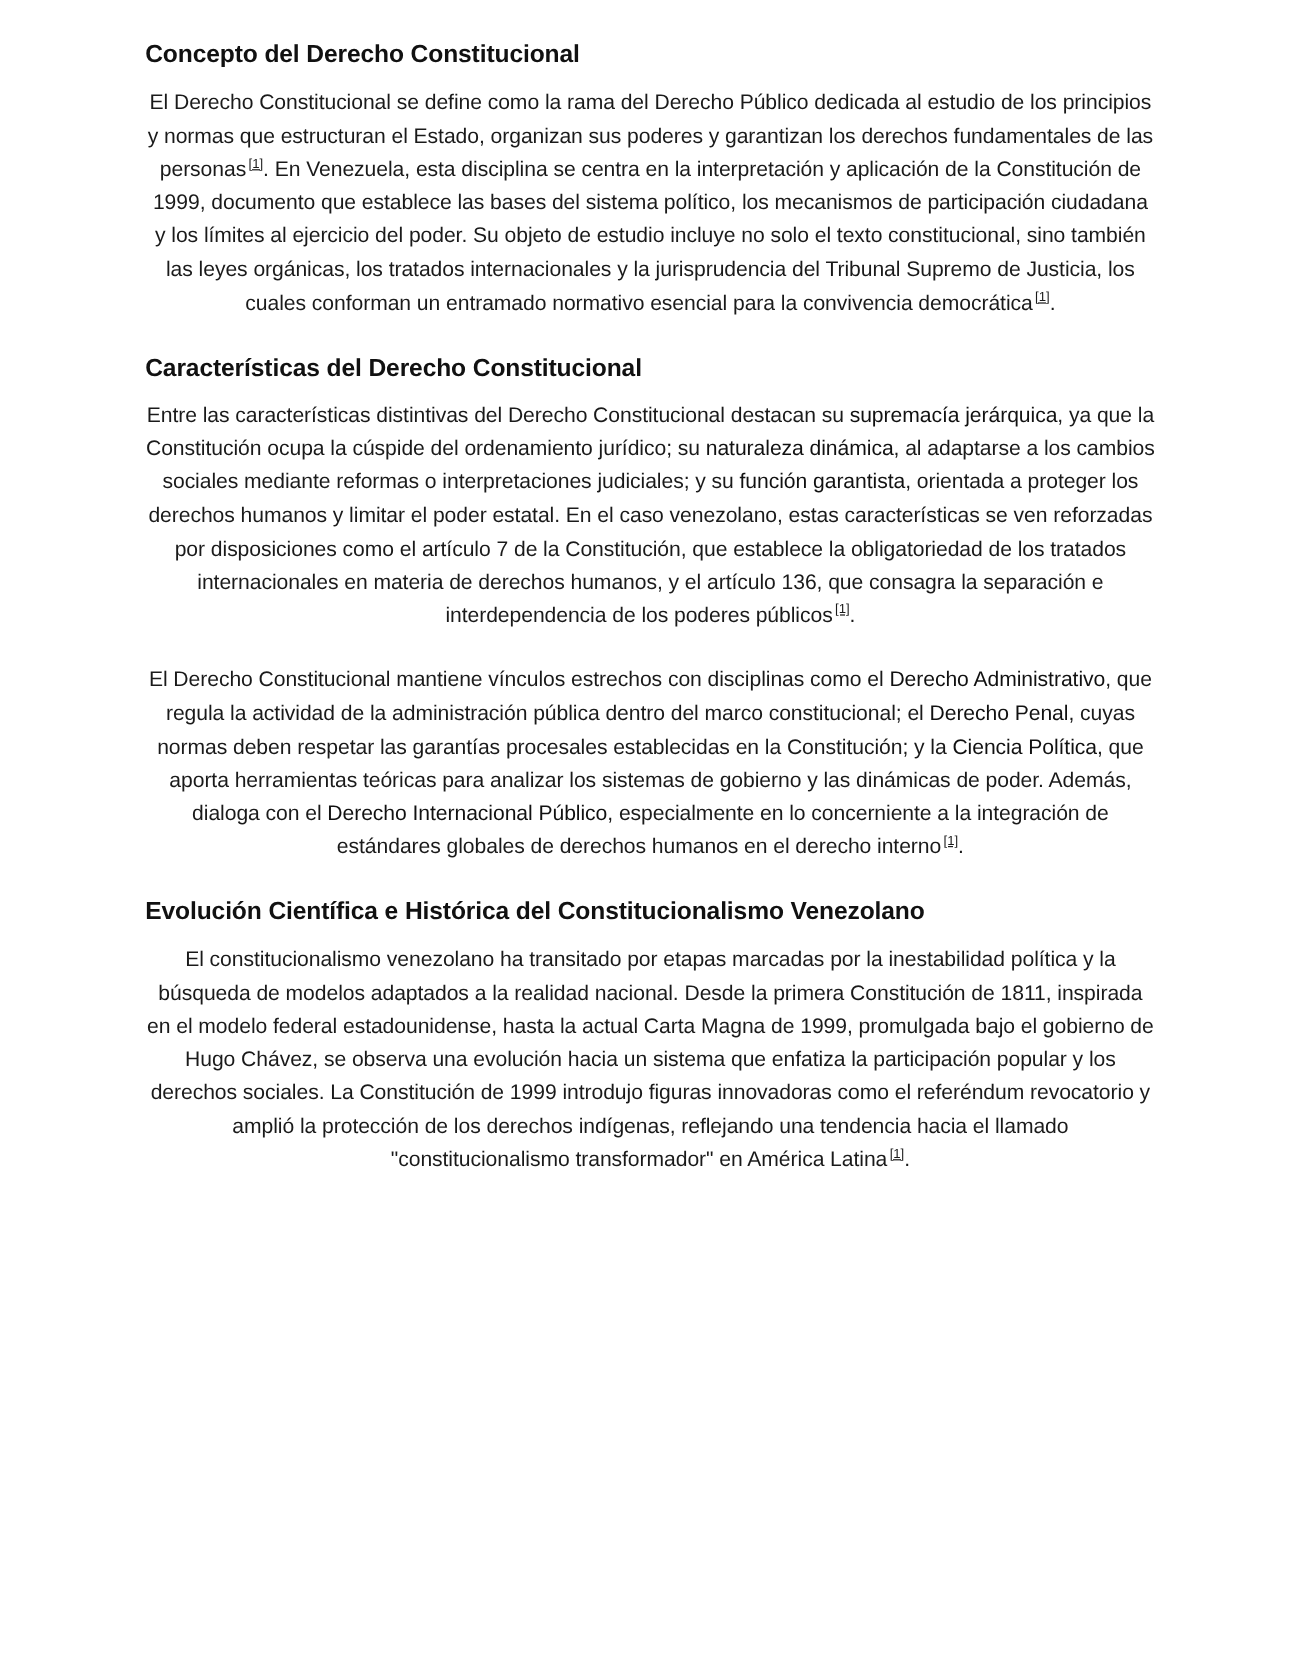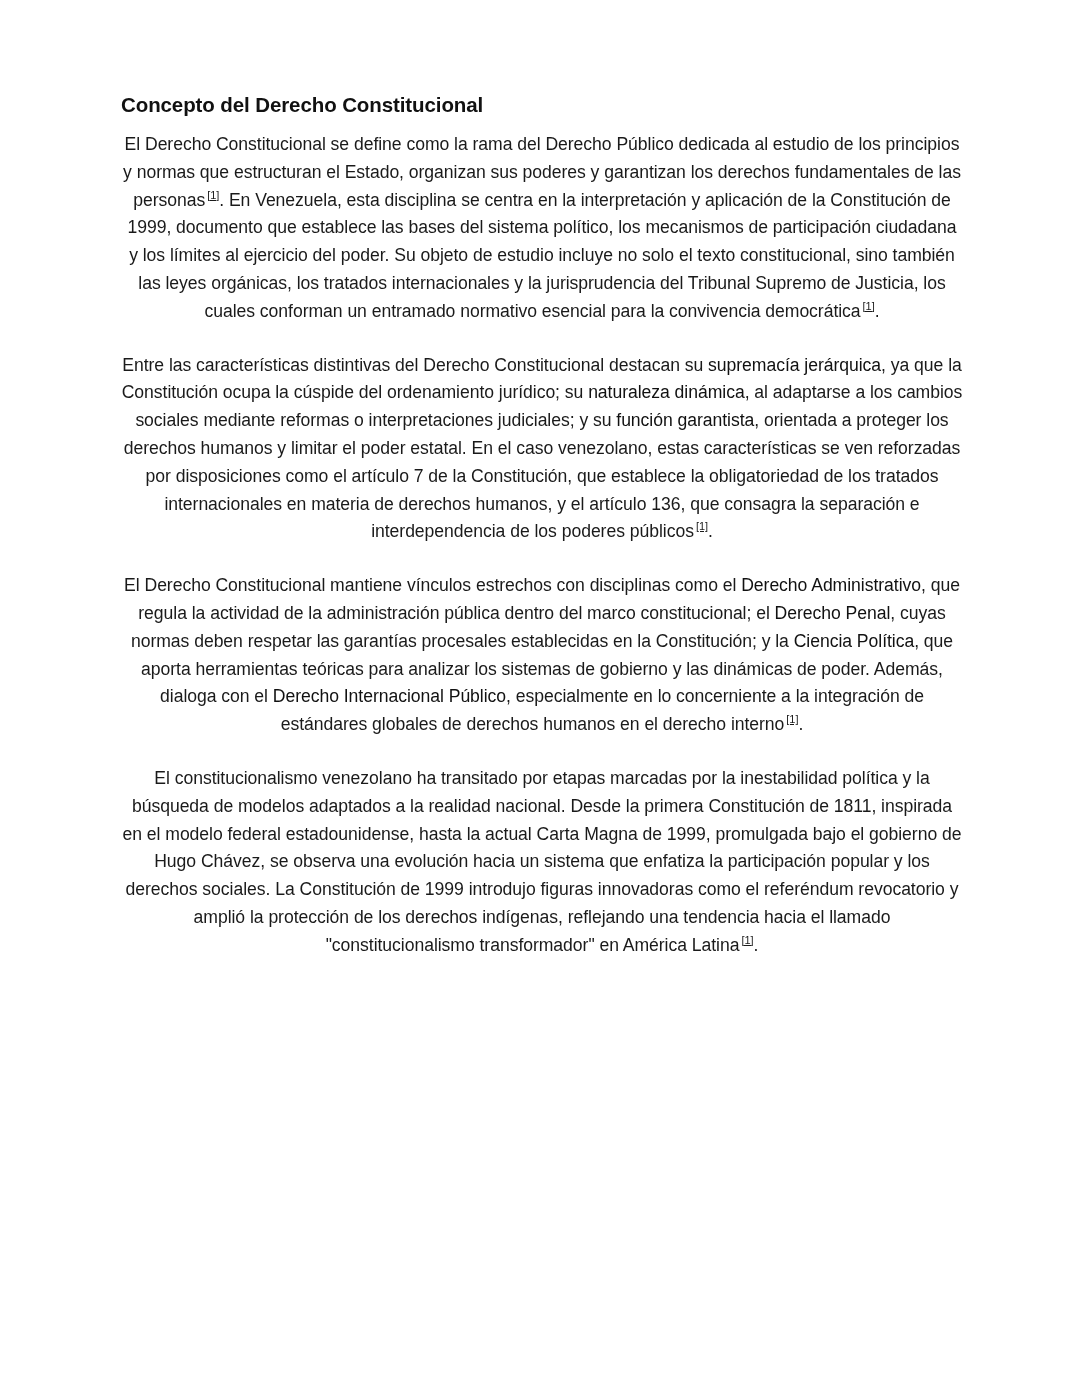--- a/index.html
+++ b/index.html
@@ -9,21 +9,21 @@
     }
     body {
       width: 1080px;
       height: 1397px;
       overflow: hidden;
       color: #1a1a1a;
       font-family: "Liberation Sans", sans-serif;
     }
     .page {
       position: relative;
-      padding: 91px 0 0 121px;
+      padding: 32px 0 0 121px;
       width: 842px;
     }
     .section {
       margin: 0 0 26px 0;
     }
     .section h2 {
       font-size: 20.5px;
       font-weight: bold;
       margin: 0 0 12px 0;
       line-height: 28px;
@@ -56,24 +56,26 @@
 <body>
 
 <div class="page">
 
   <div class="section">
     <h2>Concepto del Derecho Constitucional</h2>
     <p><span>El Derecho Constitucional se define como la rama del Derecho Público dedicada al estudio de los principios y normas que estructuran el Estado, organizan sus poderes y garantizan los derechos fundamentales de las personas</span><sup class="cite">[1]</sup><span>. En Venezuela, esta disciplina se centra en la interpretación y aplicación de la Constitución de 1999, documento que establece las bases del sistema político, los mecanismos de participación ciudadana y los límites al ejercicio del poder. Su objeto de estudio incluye no solo el texto constitucional, sino también las leyes orgánicas, los tratados internacionales y la jurisprudencia del Tribunal Supremo de Justicia, los cuales conforman un entramado normativo esencial para la convivencia democrática</span><sup class="cite">[1]</sup><span>.</span></p>
   </div>
 
   <div class="section">
+    <h2>Características del Derecho Constitucional</h2>
     <p><span>Entre las características distintivas del Derecho Constitucional destacan su </span><b>supremacía jerárquica</b><span>, ya que la Constitución ocupa la cúspide del ordenamiento jurídico; su </span><b>naturaleza dinámica</b><span>, al adaptarse a los cambios sociales mediante reformas o interpretaciones judiciales; y su </span><b>función garantista</b><span>, orientada a proteger los derechos humanos y limitar el poder estatal. En el caso venezolano, estas características se ven reforzadas por disposiciones como el artículo 7 de la Constitución, que establece la obligatoriedad de los tratados internacionales en materia de derechos humanos, y el artículo 136, que consagra la separación e interdependencia de los poderes públicos</span><sup class="cite">[1]</sup><span>.</span></p>
   </div>
 
   <div class="section">
     <p><span>El Derecho Constitucional mantiene vínculos estrechos con disciplinas como el </span><b>Derecho Administrativo</b><span>, que regula la actividad de la administración pública dentro del marco constitucional; el </span><b>Derecho Penal</b><span>, cuyas normas deben respetar las garantías procesales establecidas en la Constitución; y la </span><b>Ciencia Política</b><span>, que aporta herramientas teóricas para analizar los sistemas de gobierno y las dinámicas de poder. Además, dialoga con el </span><b>Derecho Internacional Público</b><span>, especialmente en lo concerniente a la integración de estándares globales de derechos humanos en el derecho interno</span><sup class="cite">[1]</sup><span>.</span></p>
   </div>
 
   <div class="section">
+    <h2>Evolución Científica e Histórica del Constitucionalismo Venezolano</h2>
     <p><span>El constitucionalismo venezolano ha transitado por etapas marcadas por la inestabilidad política y la búsqueda de modelos adaptados a la realidad nacional. Desde la primera Constitución de 1811, inspirada en el modelo federal estadounidense, hasta la actual Carta Magna de 1999, promulgada bajo el gobierno de Hugo Chávez, se observa una evolución hacia un sistema que enfatiza la participación popular y los derechos sociales. La Constitución de 1999 introdujo figuras innovadoras como el referéndum revocatorio y amplió la protección de los derechos indígenas, reflejando una tendencia hacia el llamado "constitucionalismo transformador" en América Latina</span><sup class="cite">[1]</sup><span>.</span></p>
   </div>
 
 </div>
 
 </body></html>

